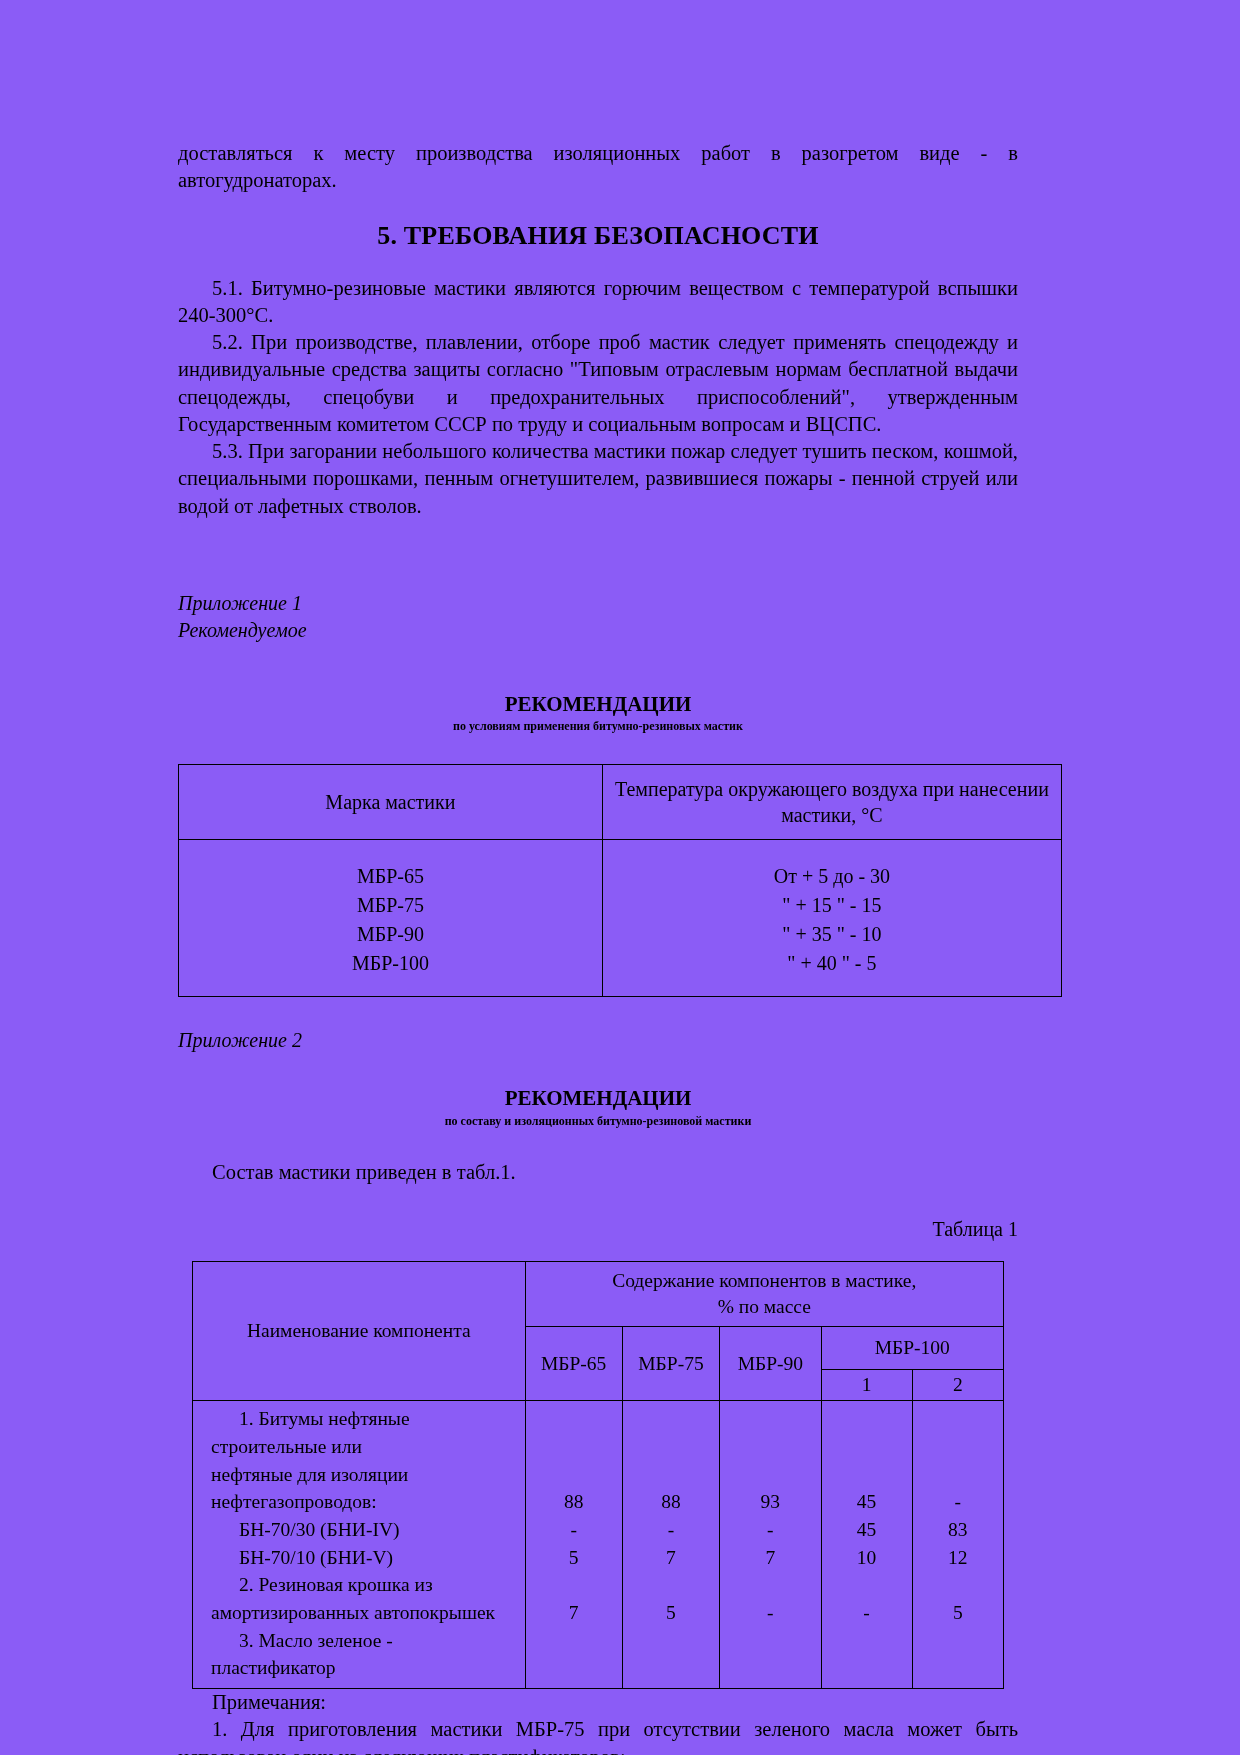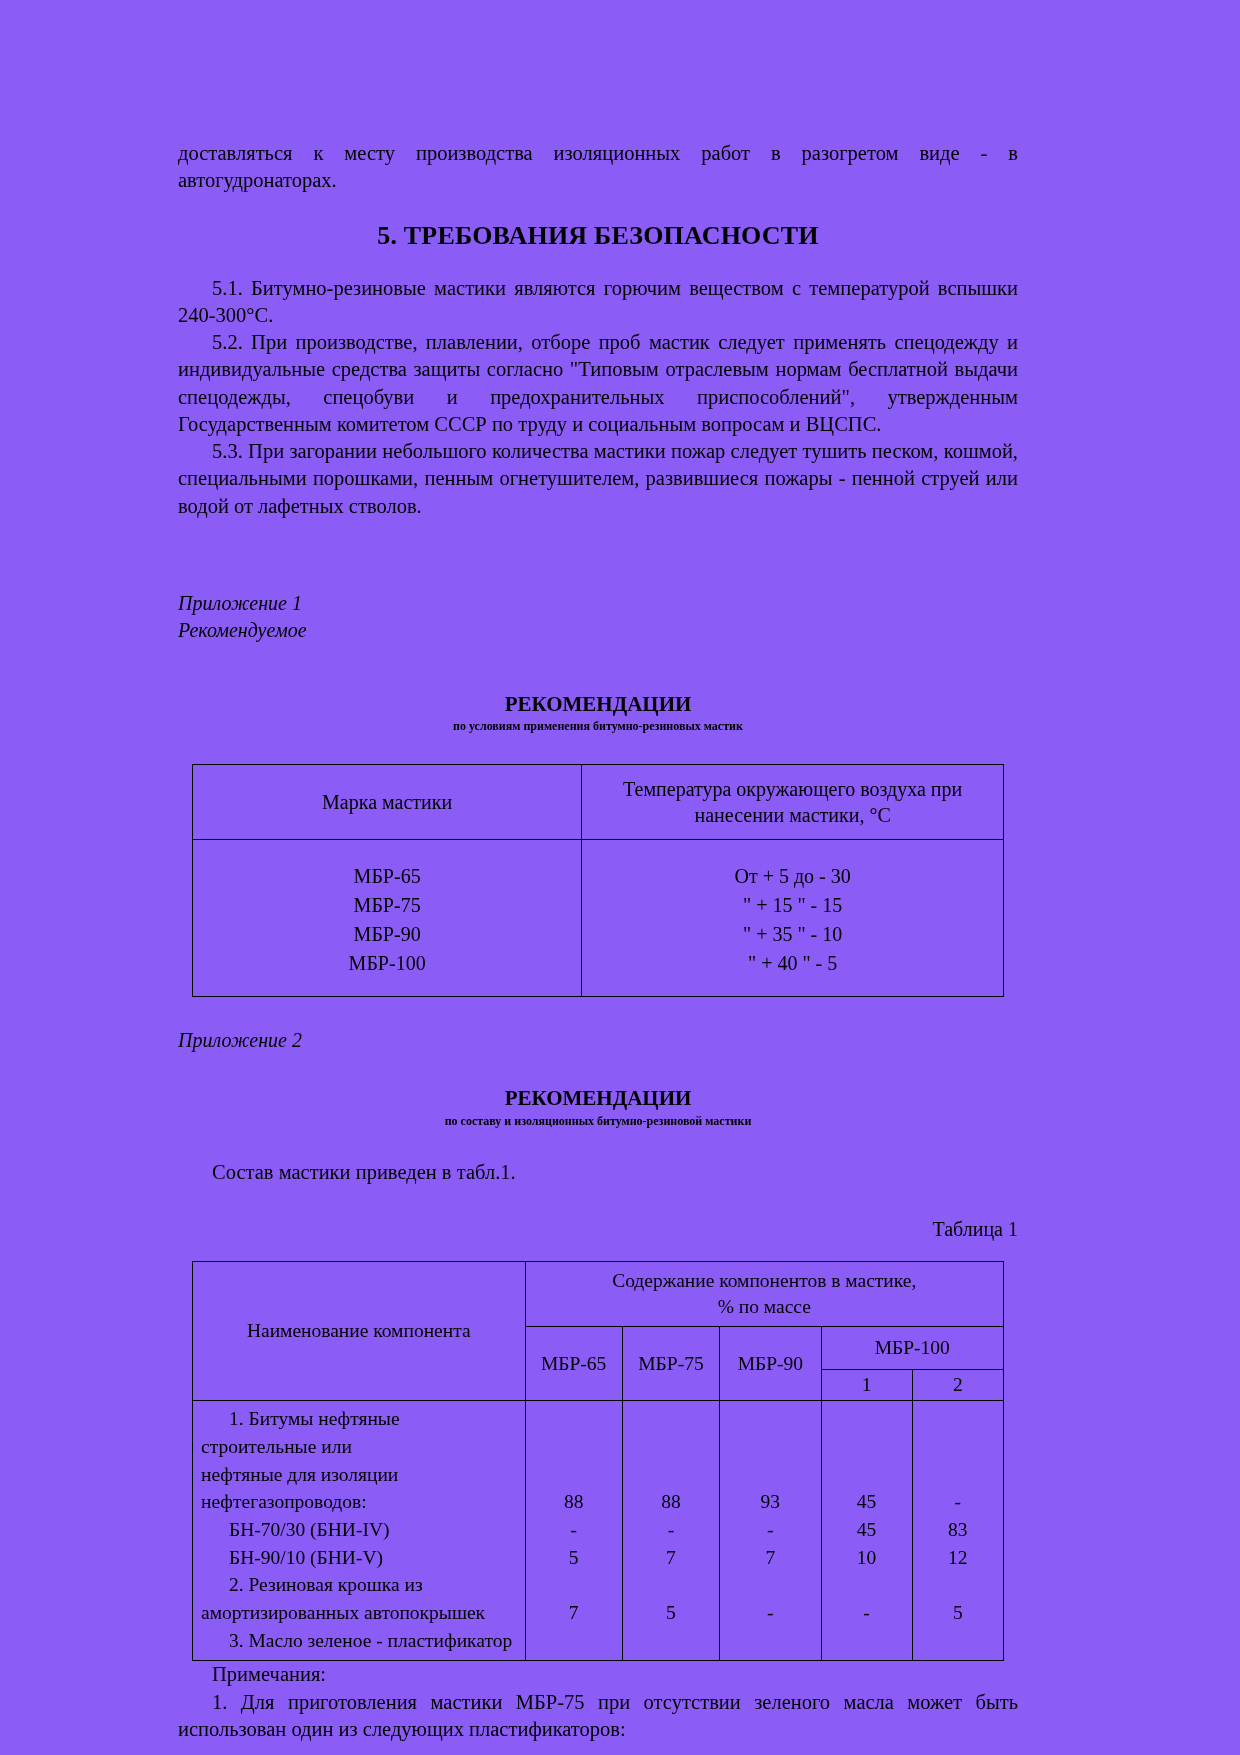--- a/index.html
+++ b/index.html
@@ -78,21 +78,21 @@
   }
   table.doc-table td,
   table.doc-table th {
     border: 1px solid #000;
     font-weight: normal;
     padding: 2px 6px;
     vertical-align: middle;
   }
   
   .t1 {
-    width: 812px;
+    width: 884px;
     margin-left: 0;
   }
   .t1 td {
     border: 1.6px solid #000;
   }
   .t1 .hcell {
     text-align: center;
     height: 62px;
     line-height: 1.3;
     padding: 6px 10px;
@@ -131,21 +131,21 @@
     height: 34px;
   }
   .t2 .num-head {
     text-align: center;
     padding: 2px 6px;
     height: 26px;
   }
   .t2 .body-name {
     vertical-align: top;
     line-height: 1.42;
-    padding: 4px 6px 6px 8px;
+    padding: 4px 6px 6px 18px;
   }
   .t2 .body-name .li { display: block; }
   .t2 .body-name .li.ind { text-indent: 28px; }
   .t2 .body-num {
     vertical-align: top;
     text-align: center;
     line-height: 1.42;
     padding: 4px 6px 22px 6px;
   }
   .t2 .body-num .v { display: block; }
@@ -255,21 +255,21 @@
         <tr>
           <td class="num-head">1</td>
           <td class="num-head">2</td>
         </tr>
         <tr>
           <td class="body-name">
             <span class="li ind">1. Битумы нефтяные строительные или</span>
             <span class="li">нефтяные для изоляции</span>
             <span class="li">нефтегазопроводов:</span>
             <span class="li ind">БН-70/30 (БНИ-IV)</span>
-            <span class="li ind">БН-90/10 (БНИ-V)</span>
+            <span class="li ind">БН-70/10 (БНИ-V)</span>
             <span class="li ind">2. Резиновая крошка из</span>
             <span class="li">амортизированных автопокрышек</span>
             <span class="li ind">3. Масло зеленое - пластификатор</span>
           </td>
           <td class="body-num">
             <span class="v blank">.</span>
             <span class="v blank">.</span>
             <span class="v blank">.</span>
             <span class="v">88</span>
             <span class="v">-</span>

